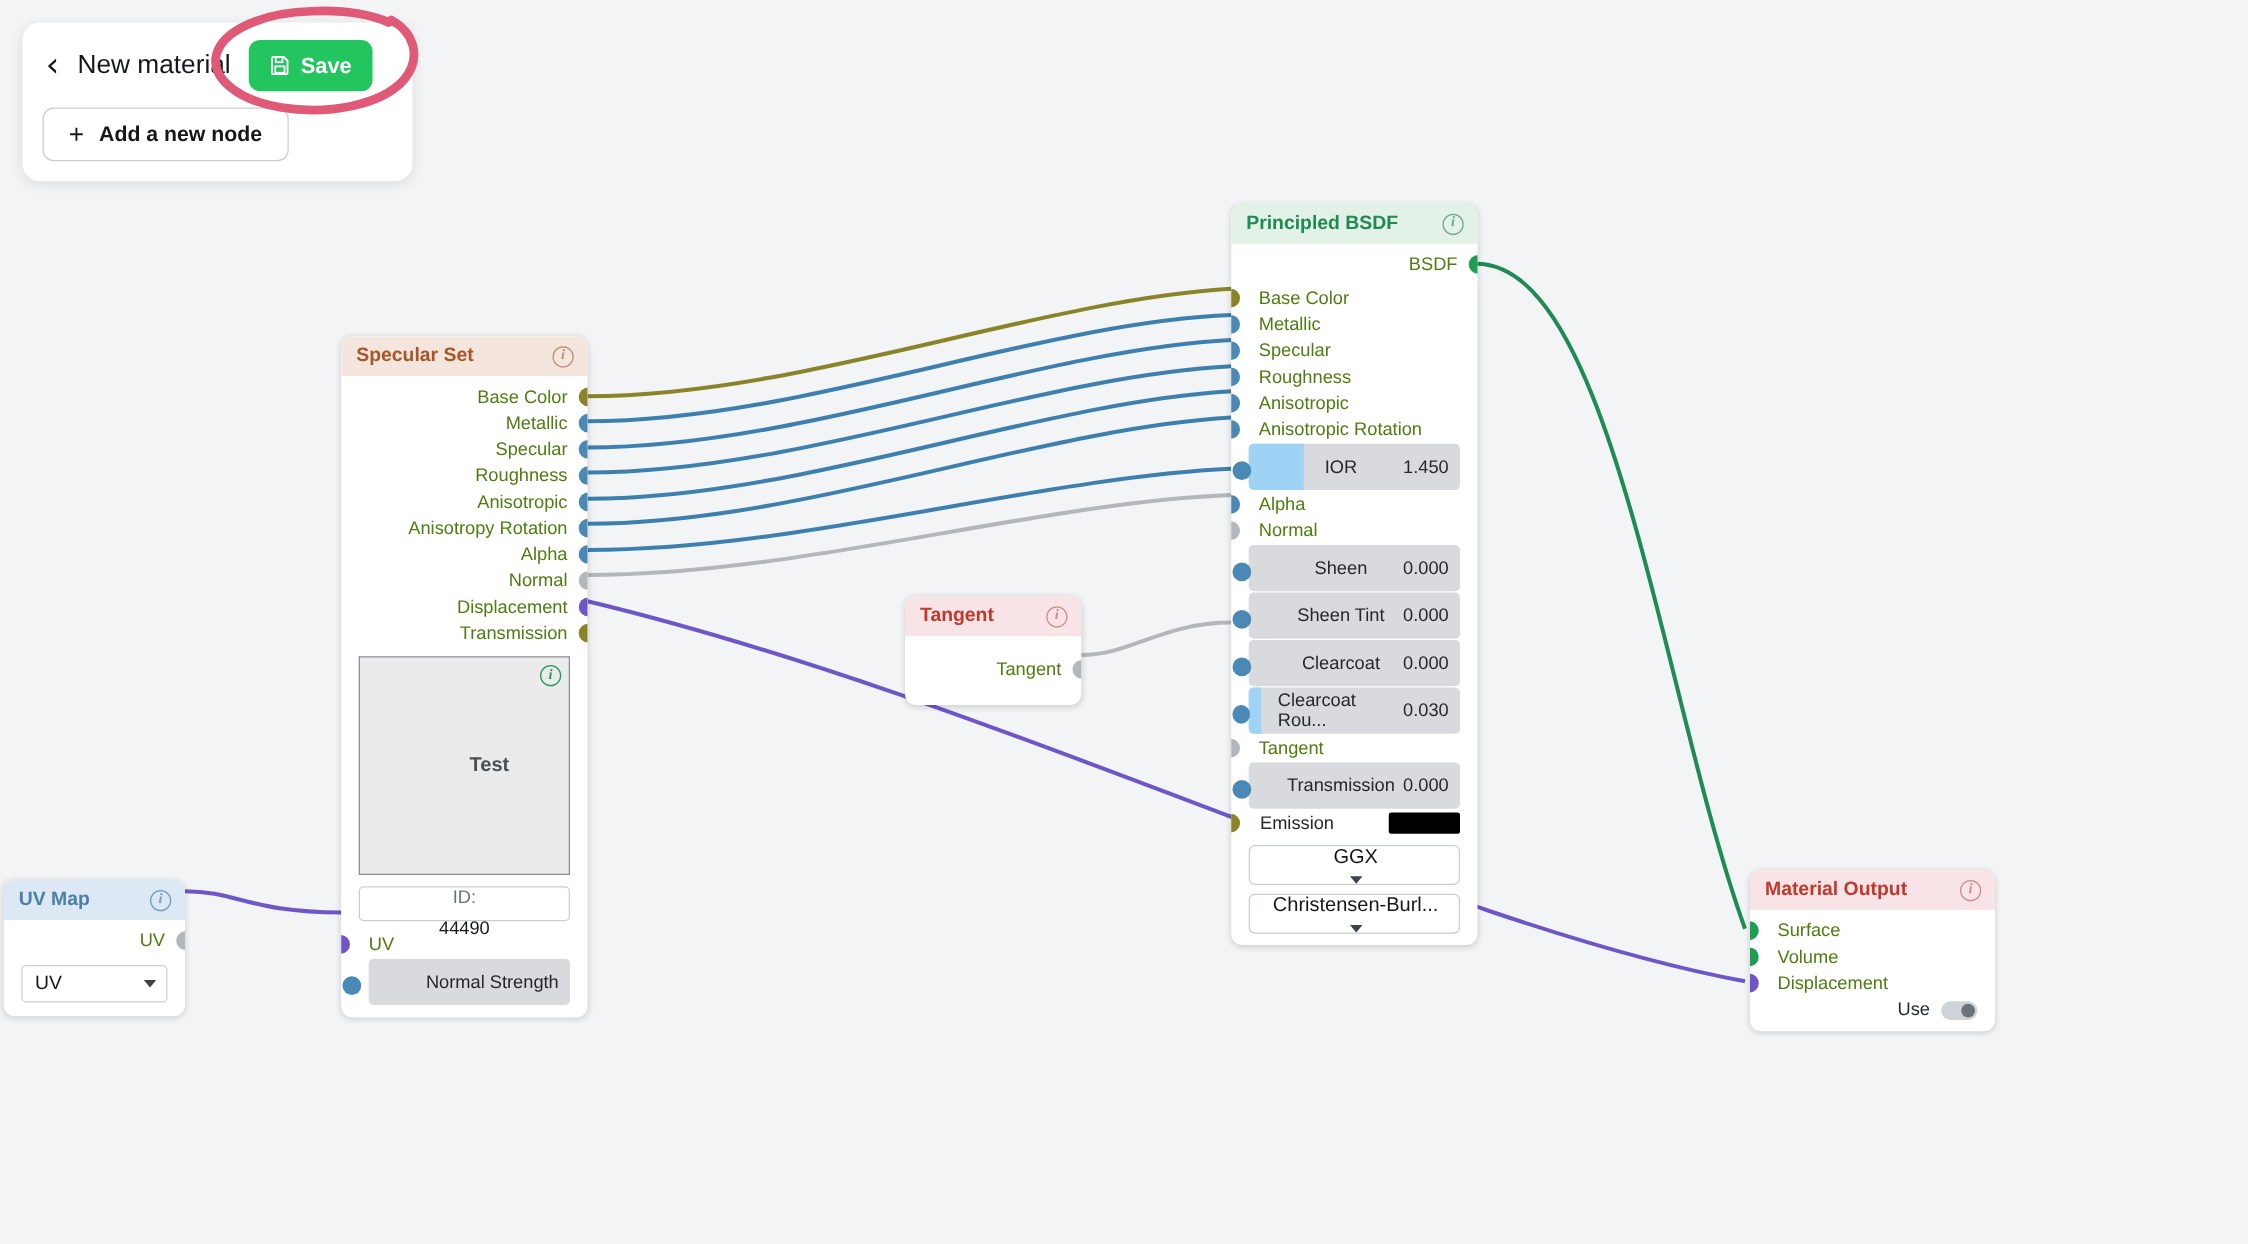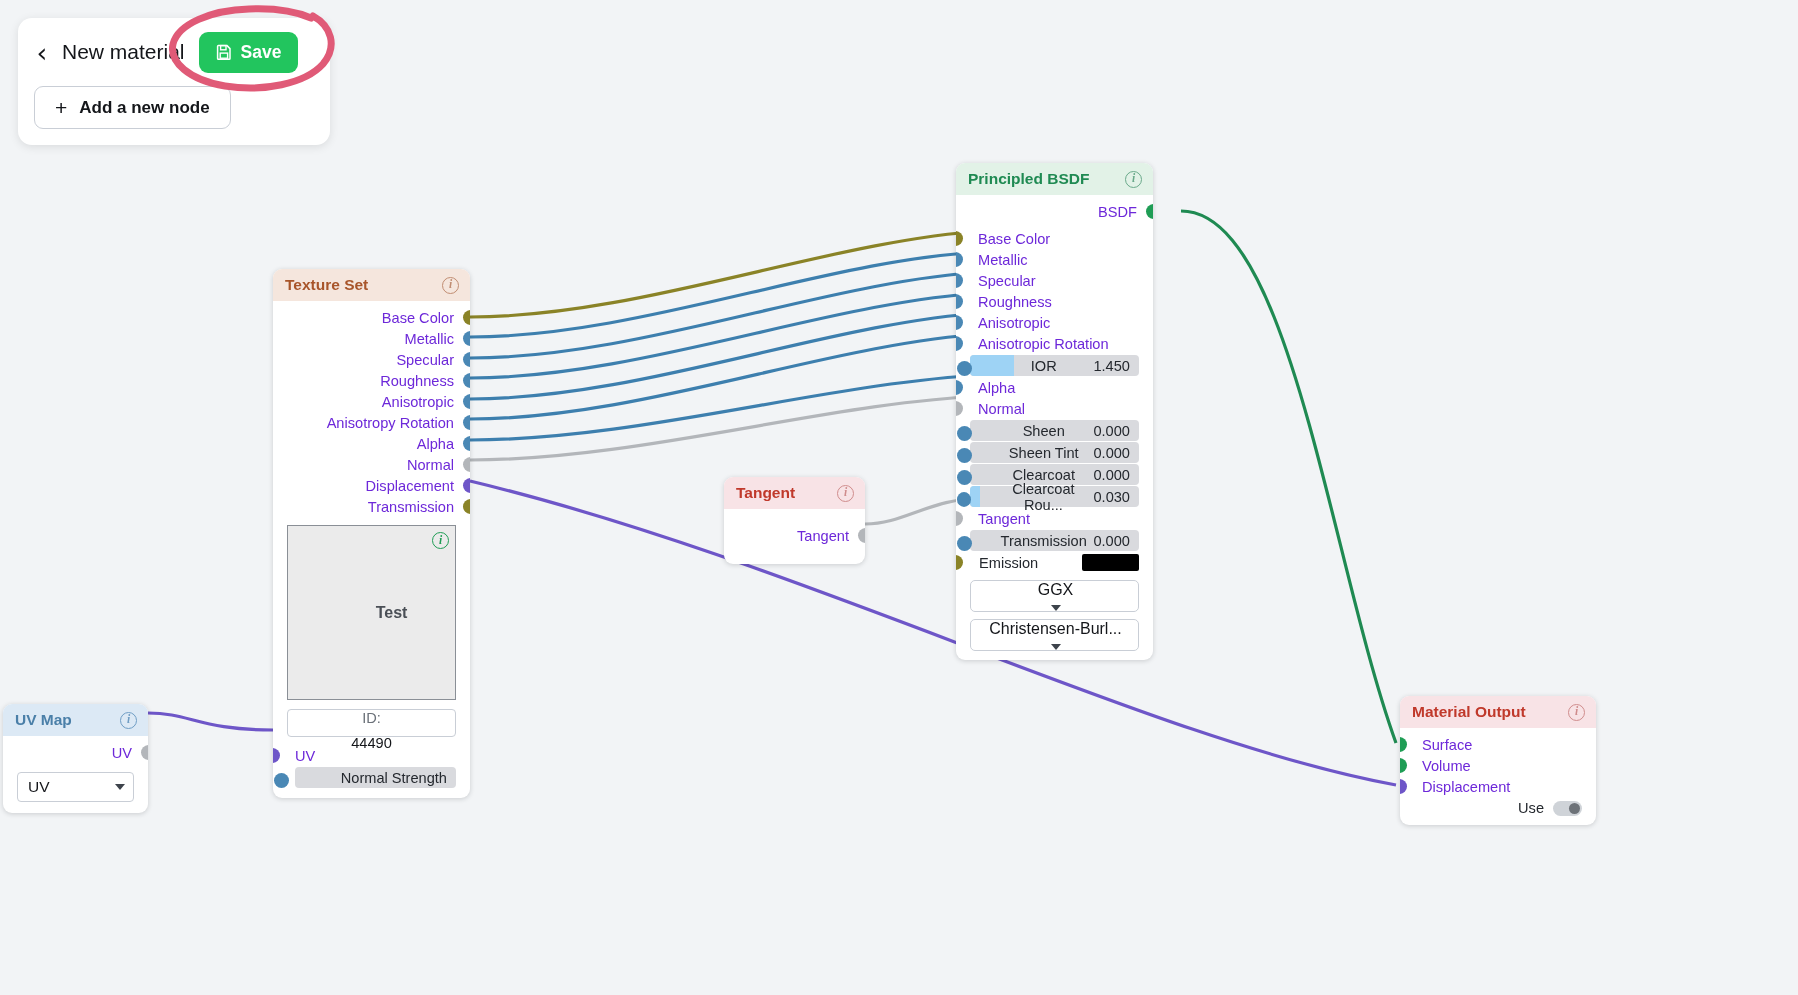--- a/index.html
+++ b/index.html
@@ -60,34 +60,34 @@
 
   .info-icon {
     width: 17px; height: 17px; border-radius: 50%;
     border: 1.4px solid currentColor; display: inline-flex;
     align-items: center; justify-content: center;
     font-size: 11.5px; font-weight: 700; font-style: italic;
     font-family: "Liberation Serif", serif; line-height: 1; cursor: pointer;
     flex: none;
   }
 
-  .row { position: relative; height: 21px; display: flex; align-items: center; font-size: 14.6px; color: #6d28d9; }
+  .row { position: relative; height: 21px; display: flex; align-items: center; font-size: 14.6px; color: #4d7c0f; }
   .row.out { justify-content: flex-end; padding-right: 16px; }
   .row.in  { justify-content: flex-start; padding-left: 22px; }
 
   .sock {
     position: absolute; width: 15px; height: 15px; border-radius: 50%;
     top: 3px; cursor: pointer; border: 0;
   }
   .sock.left  { left: -8px; }
   .sock.right { right: -8px; }
 
   
   .vrow {
-    position: relative; height: 21px; margin: 1px 14px 1px 14px;
+    position: relative; height: 37px; margin: 1px 14px 1px 14px;
     border-radius: 4px; background: #d9dade;
     display: flex; align-items: center; justify-content: space-between;
     padding: 0 9px; font-size: 14.6px; color: #24282e; cursor: pointer;
   }
   .vrow .fill {
     position: absolute; left: 0; top: 0; bottom: 0;
     background: #9ed3f5; border-radius: 4px 0 0 4px;
   }
   .vrow span { position: relative; z-index: 2; }
 
@@ -183,21 +183,21 @@
       <span>Add a new node</span>
     </button>
   </div>
 
   <svg class="annot" width="180" height="95" viewBox="0 0 180 95">
     <path d="M150,12 C168,22 175,42 160,60 C142,80 100,88 62,82 C26,76 6,58 10,40 C15,20 48,6 86,5 C110,4 132,7 148,14" fill="none" stroke="#e05a77" stroke-width="7" stroke-linecap="round"></path>
   </svg>
 
   <div class="node" style="left:273px; top:269px; width:197px;">
     <div class="node-header" style="background:#f5e6dd; color:#a8552a;">
-      <span>Texture Set</span>
+      <span>Specular Set</span>
       <span class="info-icon" style="color:#c08d72;">i</span>
     </div>
     <div class="node-body">
       <div class="row out">
           <span>Base Color</span>
           <span class="sock right" style="background:#8a8327"></span>
         </div>
       <div class="row out">
           <span>Metallic</span>
           <span class="sock right" style="background:#4a88b5"></span>
@@ -279,21 +279,21 @@
       <span class="info-icon" style="color:#cf8c8c;">i</span>
     </div>
     <div class="node-body" style="padding-bottom:18px;">
       <div class="row out" style="margin-top:10px;">
         <span>Tangent</span>
         <span class="sock right" style="background:#b3b6ba"></span>
       </div>
     </div>
   </div>
 
-  <div class="node" style="left:956px; top:163px; width:197px;text-align:center;">
+  <div class="node" style="left:985px; top:163px; width:197px;">
     <div class="node-header" style="background:#e2f2e7; color:#1f8a52;">
       <span>Principled BSDF</span>
       <span class="info-icon" style="color:#6aa98a;">i</span>
     </div>
     <div class="node-body">
       <div class="row out">
         <span>BSDF</span>
         <span class="sock right" style="background:#1f9d55"></span>
       </div>
 

